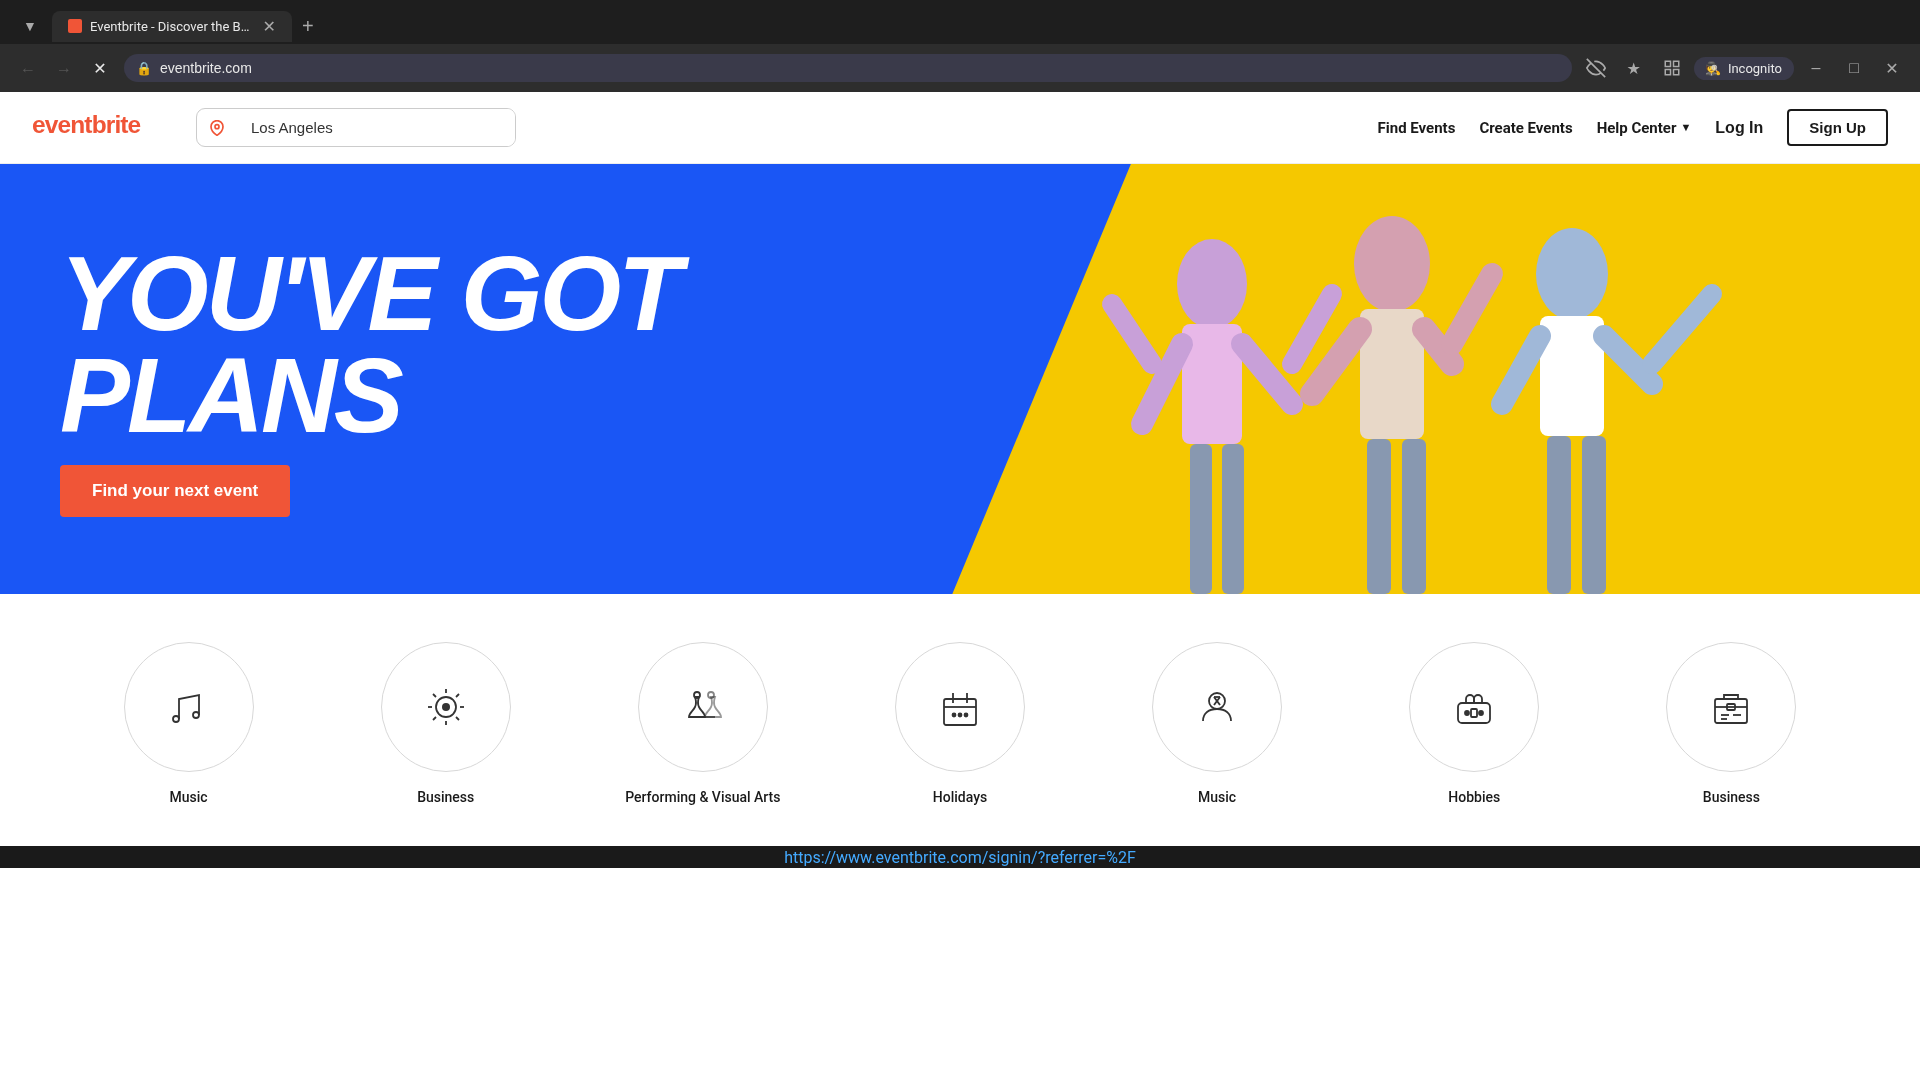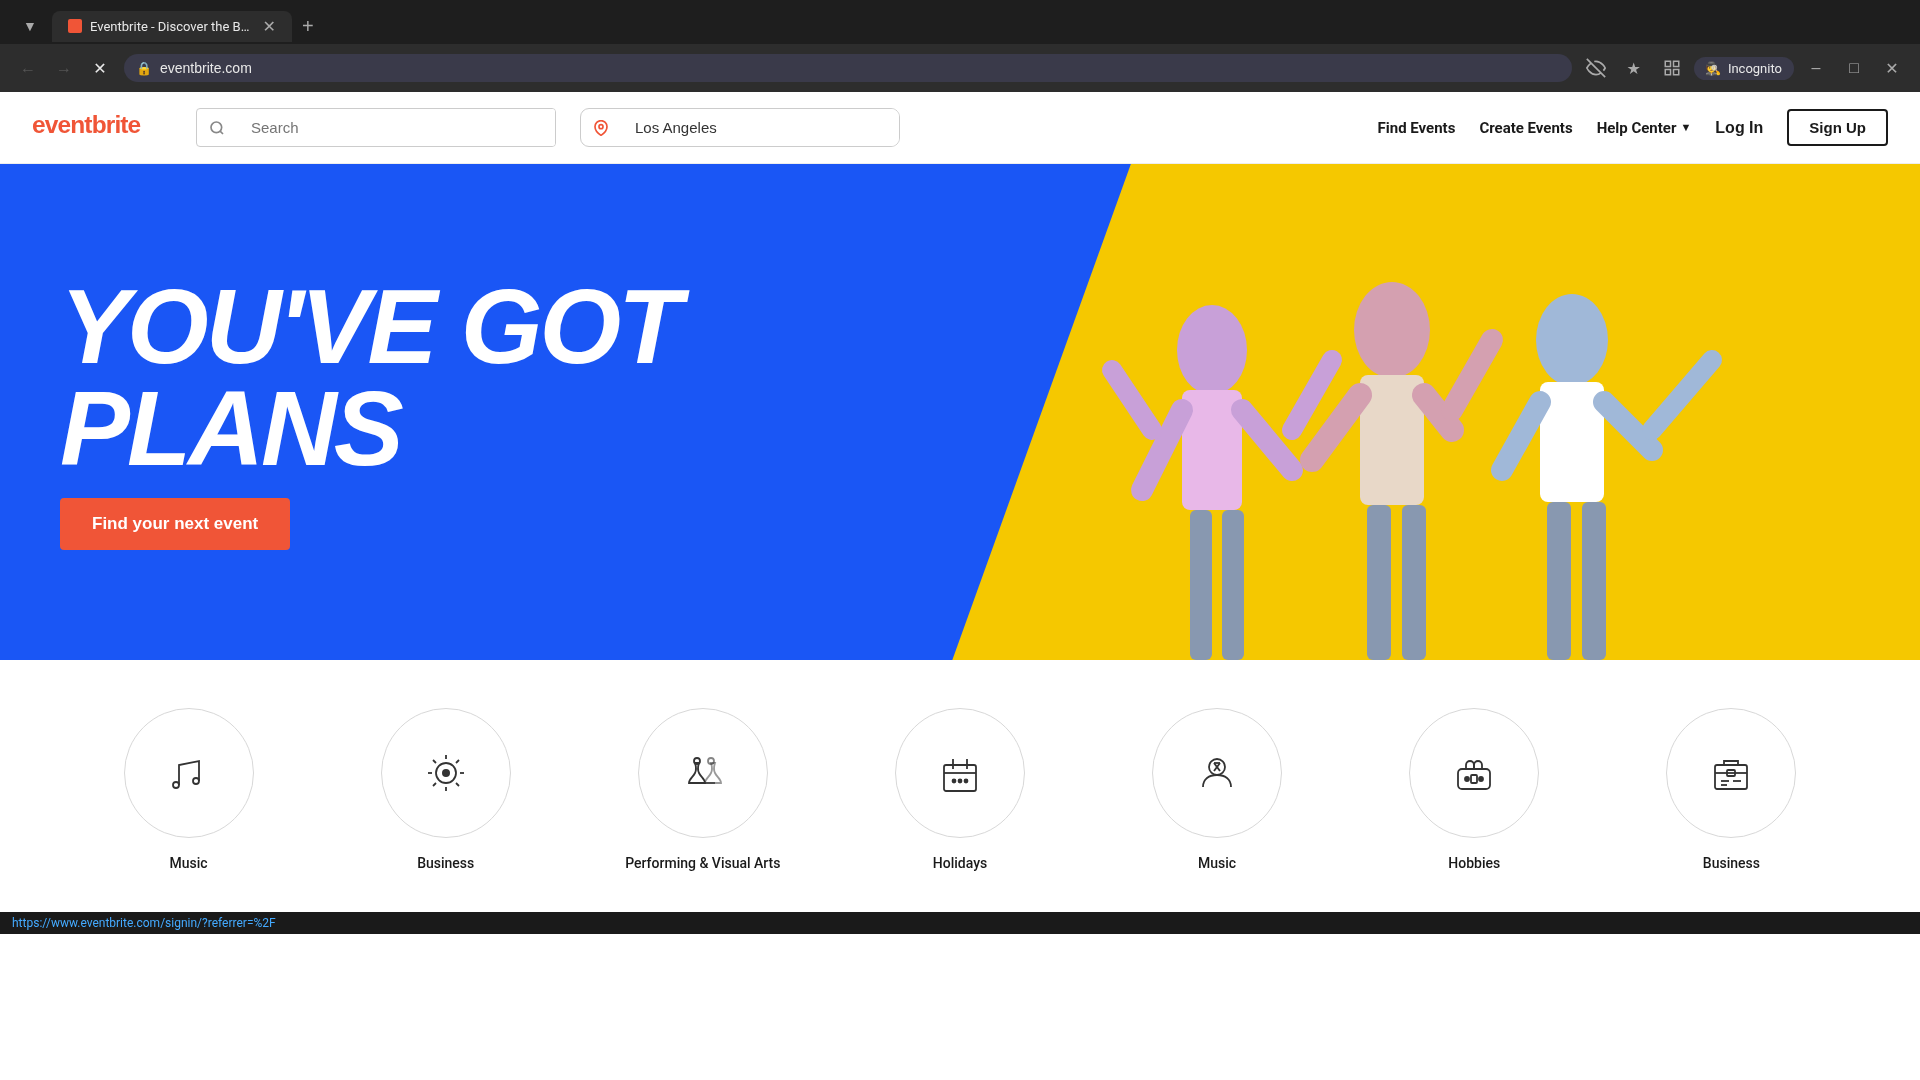--- a/index.html
+++ b/index.html
@@ -20,21 +20,21 @@
     .nav-buttons { display: flex; gap: 4px; }
     .nav-btn { background: none; border: none; color: #aaa; font-size: 16px; cursor: pointer; width: 32px; height: 32px; border-radius: 50%; display: flex; align-items: center; justify-content: center; }
     .nav-btn.active { color: #e8e8e8; }
     .nav-btn.disabled { color: #555; cursor: default; }
     .address-bar-wrapper { flex: 1; position: relative; display: flex; align-items: center; }
     .address-lock { position: absolute; left: 12px; color: #aaa; font-size: 13px; z-index: 1; }
     .address-input { width: 100%; background: #3a3a4a; border: none; border-radius: 20px; padding: 6px 16px 6px 36px; color: #e8e8e8; font-size: 14px; outline: none; }
     .browser-actions { display: flex; gap: 6px; align-items: center; }
     .browser-action-btn { background: none; border: none; color: #aaa; font-size: 16px; cursor: pointer; width: 32px; height: 32px; border-radius: 50%; display: flex; align-items: center; justify-content: center; }
     .incognito-badge { background: #3a3a4a; border-radius: 16px; padding: 4px 12px; display: flex; align-items: center; gap: 6px; color: #e8e8e8; font-size: 13px; cursor: pointer; }
-    .status-bar { background: #1a1a1a; color: #4af; font-size: 12px; padding: 2px 12px; height: 22px; display: flex; align-items: center; }
+    .status-bar { background: #1a1a1a; color: #4af; font-size: 16px; padding: 2px 12px; height: 22px; display: flex; align-items: center; justify-content: center; }
 
     
     .site { background: #a21caf; }
 
     
     .site-header { display: flex; align-items: center; padding: 0 32px; height: 72px; border-bottom: 1px solid #eee; background: #fff; gap: 24px; }
     .logo { color: #f05537; font-size: 28px; font-weight: 700; letter-spacing: -1px; flex-shrink: 0; }
     .search-bar { display: flex; align-items: center; background: #fff; border: 1.5px solid #ccc; border-radius: 4px; overflow: hidden; flex: 0 0 360px; }
     .search-input { border: none; outline: none; padding: 10px 14px; font-size: 15px; color: #555; width: 100%; }
     .search-icon-wrap { padding: 10px 12px; color: #888; display: flex; align-items: center; }
@@ -44,21 +44,21 @@
     .nav-spacer { flex: 1; }
     .nav-links { display: flex; align-items: center; gap: 24px; }
     .nav-link { color: #1a1a1a; font-size: 15px; font-weight: 700; text-decoration: none; cursor: pointer; white-space: nowrap; }
     .nav-link.with-arrow { display: flex; align-items: center; gap: 4px; }
     .nav-link-arrow { font-size: 11px; }
     .btn-login { color: #1a1a1a; font-size: 16px; font-weight: 700; background: none; border: none; cursor: pointer; }
     .btn-signup { background: none; border: 2px solid #1a1a1a; border-radius: 4px; padding: 8px 20px; color: #1a1a1a; font-size: 15px; font-weight: 600; cursor: pointer; }
     .hero-cta { background: #f05537; color: #fff; border: none; border-radius: 4px; padding: 16px 32px; font-size: 17px; font-weight: 700; cursor: pointer; width: fit-content; margin-top: 24px; }
 
     
-    .hero-container { width: 100%; height: 496px; position: relative; overflow: hidden; }
+    .hero-container { width: 100%; height: 430px; position: relative; overflow: hidden; }
     .hero-blue-bg { position: absolute; left: 0; top: 0; width: 62%; height: 100%; background: #1a56f5; clip-path: polygon(0 0, 95% 0, 80% 100%, 0 100%); z-index: 1; }
     .hero-yellow-bg { position: absolute; right: 0; top: 0; width: 70%; height: 100%; background: #f5c800; z-index: 0; }
     .hero-content { position: absolute; left: 60px; top: 0; bottom: 0; display: flex; flex-direction: column; justify-content: center; z-index: 2; }
 
     
     .categories-section { padding: 48px 60px 40px; background: #fff; }
     .categories-grid { display: flex; gap: 0; justify-content: space-between; }
     .category-item { display: flex; flex-direction: column; align-items: center; gap: 16px; cursor: pointer; flex: 1; padding: 0 10px; }
     .category-icon-wrap { width: 130px; height: 130px; border-radius: 50%; border: 1.5px solid #d8d8d8; display: flex; align-items: center; justify-content: center; background: #fff; }
     .category-label { font-size: 14px; font-weight: 500; color: #1a1a1a; text-align: center; line-height: 1.3; }
@@ -124,29 +124,20 @@
 
 <div class="site">
 
   <header class="site-header">
     <div class="logo">
       <svg width="140" height="36" viewBox="0 0 160 36">
         <text x="0" y="28" font-size="28" font-weight="700" fill="#f05537" font-family="Arial, sans-serif" letter-spacing="-1">eventbrite</text>
       </svg>
     </div>
 
-    <div class="search-bar">
-      <div class="search-icon-wrap">
-        <svg width="16" height="16" viewBox="0 0 24 24" fill="none" stroke="#888" stroke-width="2.5">
-            <circle cx="11" cy="11" r="8"></circle>
-            <line x1="21" y1="21" x2="16.65" y2="16.65"></line>
-          </svg>
-      </div>
-      <input class="search-input" type="text" placeholder="Search" style="">
-    </div>
 
     <div class="location-bar">
       <div class="location-icon-wrap">
         <svg width="16" height="16" viewBox="0 0 24 24" fill="none" stroke="#f05537" stroke-width="2.5">
             <path d="M21 10c0 7-9 13-9 13s-9-6-9-13a9 9 0 0 1 18 0z"></path>
             <circle cx="12" cy="10" r="3"></circle>
           </svg>
       </div>
       <input class="location-input" type="text" value="Los Angeles" style="">
     </div>

